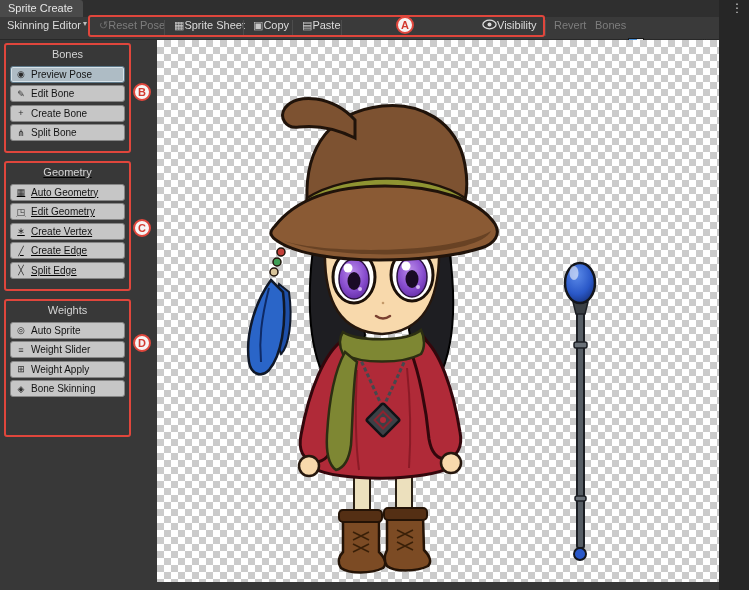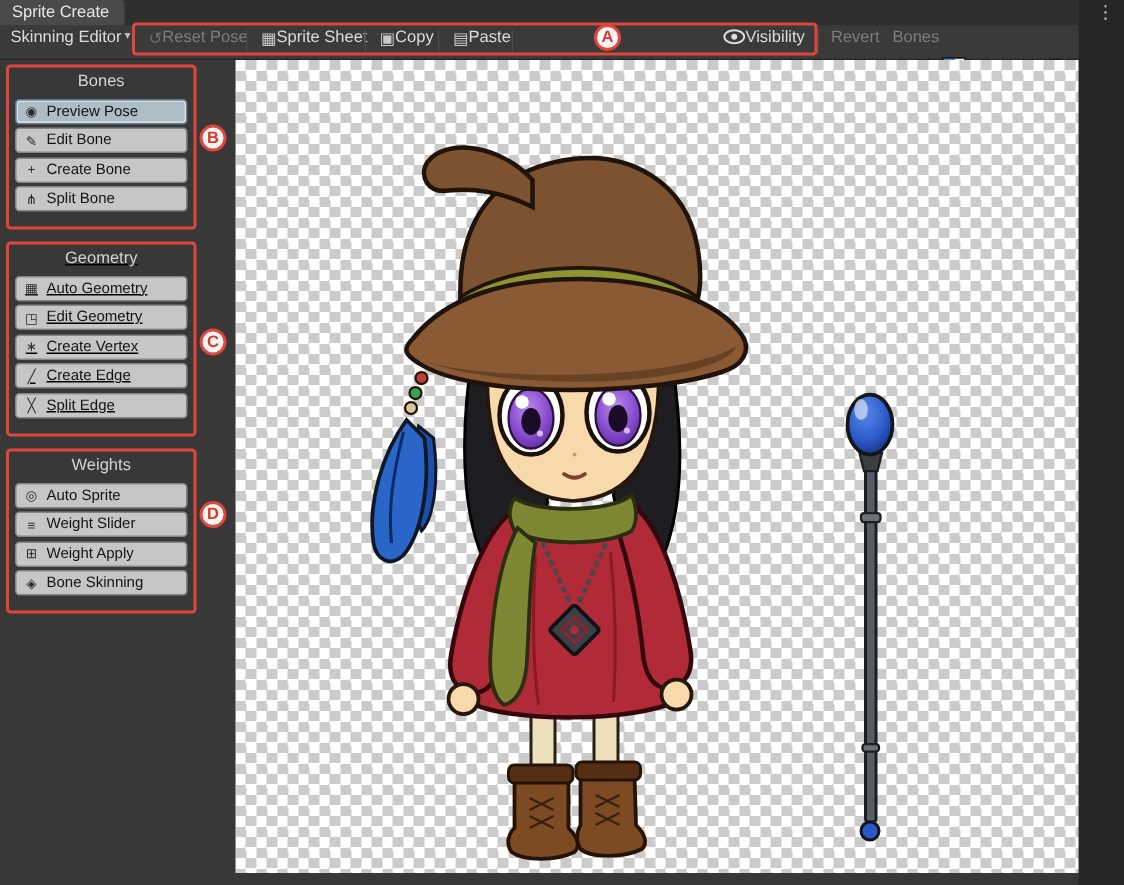--- a/index.html
+++ b/index.html
@@ -40,21 +40,21 @@
   .circle-a { left:396px; top:16px; }
   .circle-b { left:133px; top:43px; }
   .circle-c { left:133px; top:179px; }
   .circle-d { left:133px; top:294px; }
 
   
   .sidebar { position:absolute; left:0; top:40px; width:157px; height:550px; background:#383838; }
   .group { position:absolute; left:4px; width:127px; padding:2px 0 4px 0; }
   .group-bones    { top:3px;  height:110px; }
   .group-geometry { top:121px; height:130px;text-decoration:underline; }
-  .group-weights  { top:259px; height:110px; }
+  .group-weights  { top:259px; height:138px; }
   .group-title { color:#d4d4d4; font-size:11px; text-align:center; padding:1px 0 3px 0; }
   .pbtn { display:flex; align-items:center; gap:4px; width:115px; height:17px; margin:2.5px auto 0 auto;
           background:#c6c6c6; border:1px solid #858585; border-radius:3px; padding:0 4px;
           font-size:10px; color:#141414; cursor:pointer; }
   .pbtn .picon { width:12px; text-align:center; font-size:9px; color:#2b2b2b; }
   .pbtn.selected { background:#aebcc5; border-color:#5d7889; box-shadow:inset 0 0 0 1px #d7e2e8; }
 
   
   .canvas { position:absolute; left:157px; top:40px; width:562px; height:542px;
             background:conic-gradient(#cbcbcb 25%, #ffffff 0 50%, #cbcbcb 0 75%, #ffffff 0);

